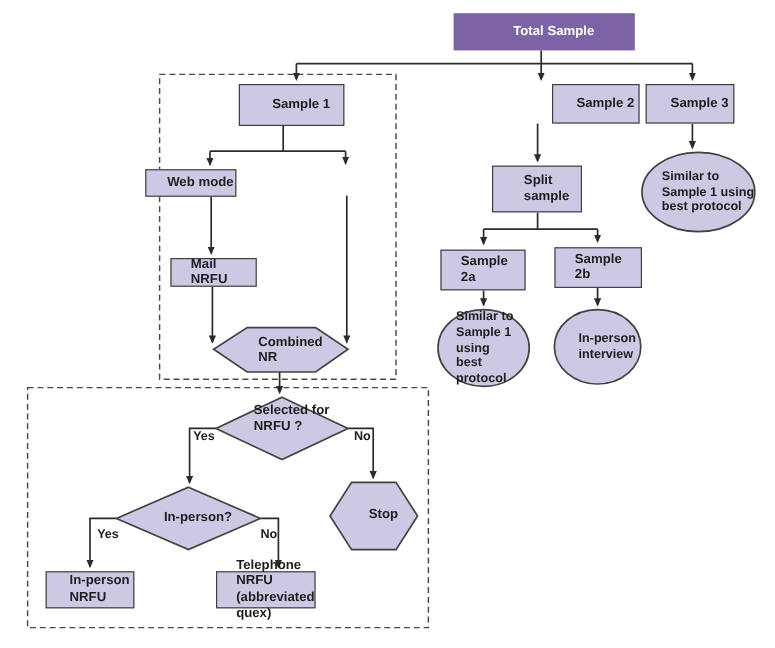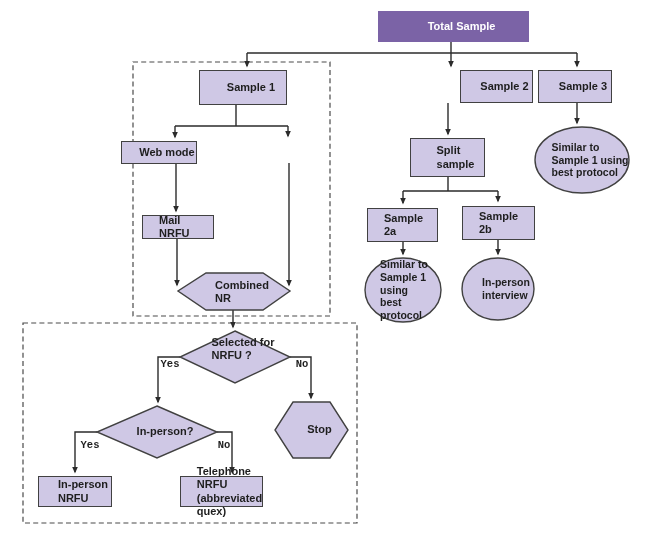--- a/index.html
+++ b/index.html
@@ -20,21 +20,21 @@
     border:1.5px solid var(--node_border,#414141);
   }
   .header{
     background:var(--header_fill,#7b63a6);
     border:none;color:#ffffff;font-weight:700;
   }
   .shape-label{pointer-events:none;}
   .small{font-size:10.5px;}
   .edge-label{
     position:absolute;font-size:10.5px;font-weight:600;color:var(--text,#1e1e1e);
-    display:flex;align-items:center;justify-content:center;text-align:center;font-family:Liberation Mono, monospace;
+    display:flex;align-items:center;justify-content:center;text-align:center;
   }
   svg .shape{fill:var(--node_fill,#cfc8e5);stroke:var(--node_border,#414141);stroke-width:1.4;}
   svg .conn{fill:none;stroke:var(--line,#2b2b2b);stroke-width:1.4;}
   svg .dash{fill:none;stroke:var(--dash,#4a4a4a);stroke-width:1.2;stroke-dasharray:5 3.2;}
 </style>
 </head>
 <body>
 
 <div class="stage">
 

